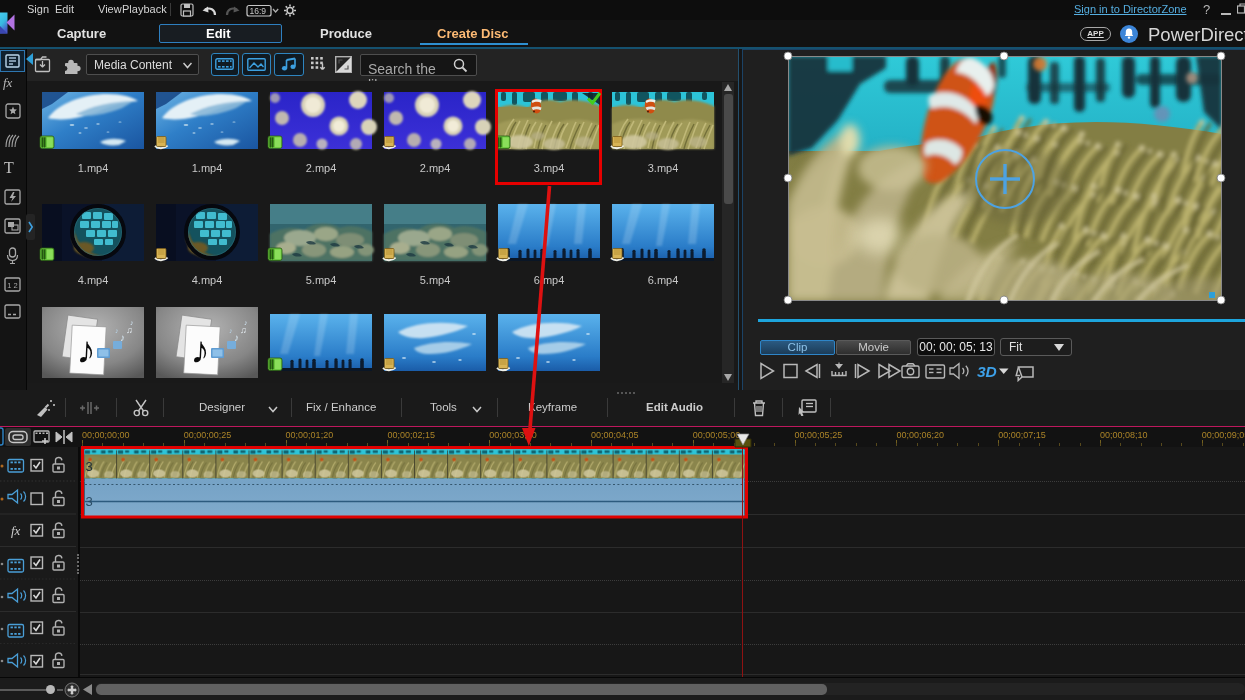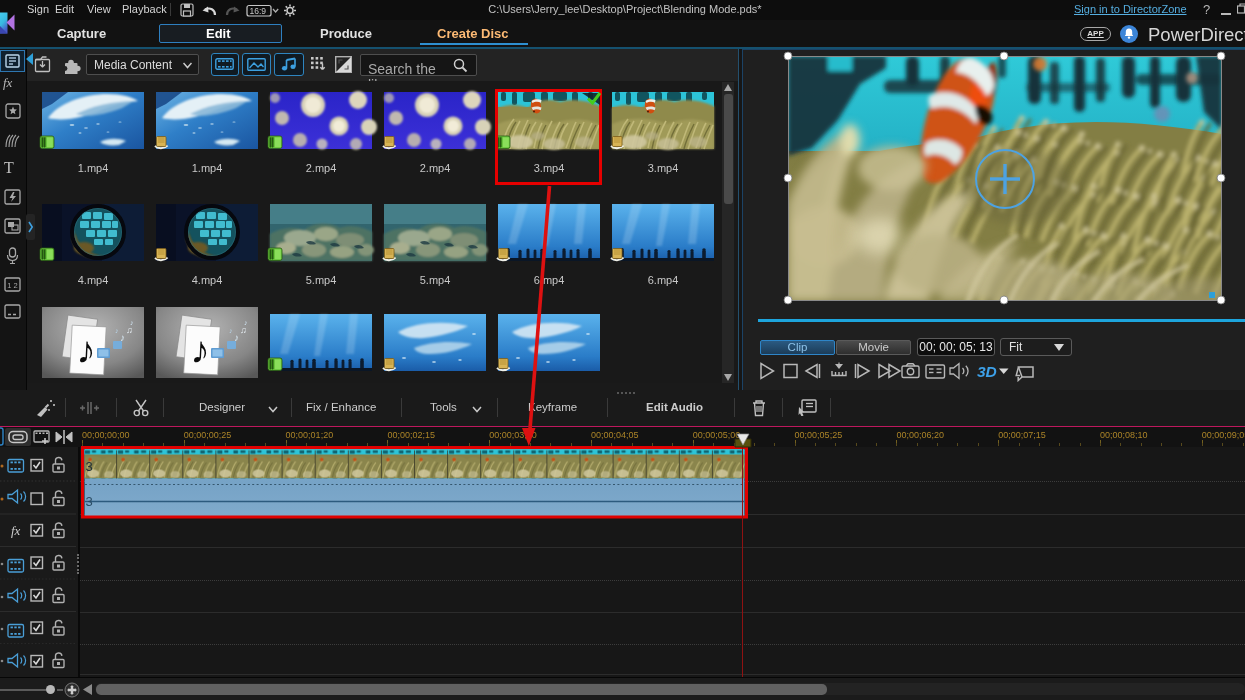--- a/index.html
+++ b/index.html
@@ -32,21 +32,21 @@
   #tracks{left:0;top:447px;width:1245px;height:230px;background:#171717;}
   #theaders{left:0;top:447px;width:78px;height:230px;background:#1a1a1a;border-right:2px solid #090909;}
   #bottombar{left:0;top:677px;width:1245px;height:23px;background:#1b1b1b;border-top:1px solid #060606;box-sizing:border-box;}
 </style>
 </head>
 <body>
 <div id="app">
   <div class="abs" id="menubar">
     <span class="menu-item" style="left:27px;">Sign</span>
     <span class="menu-item" style="left:55px;">Edit</span>
-    <span class="menu-item" style="left:87px;">View</span>
+    <span class="menu-item" style="left:98px;">View</span>
     <span class="menu-item" style="left:122px;">Playback</span>
     <span class="abs" style="left:170px;top:3px;width:1px;height:13px;background:#3a3a3a;"></span>
     <svg class="abs" style="left:178px;top:2px;" width="124" height="17" viewBox="0 0 124 17">
       <g stroke="#c0c0c0" fill="none" stroke-width="1.2">
         <rect x="3" y="2" width="12" height="12" rx="1.5"></rect>
         <rect x="6" y="2" width="6" height="4" fill="#c0c0c0" stroke="none"></rect>
         <rect x="5.5" y="9" width="7" height="5" fill="#0d0d0d"></rect>
       </g>
       <path d="M37 13 C37 7.5 32 5 27 7.5" stroke="#d8d8d8" fill="none" stroke-width="2.2"></path>
       <polygon points="24.5,8.5 30,4.5 30.5,10.5" fill="#d8d8d8"></polygon>
@@ -62,21 +62,20 @@
             <line x1="0" y1="4" x2="0" y2="6"></line>
           <line x1="-6" y1="0" x2="-4" y2="0"></line>
             <line x1="4" y1="0" x2="6" y2="0"></line>
           <line x1="-4.3" y1="-4.3" x2="-2.9" y2="-2.9"></line>
             <line x1="2.9" y1="2.9" x2="4.3" y2="4.3"></line>
           <line x1="4.3" y1="-4.3" x2="2.9" y2="-2.9"></line>
             <line x1="-2.9" y1="2.9" x2="-4.3" y2="4.3"></line>
         </g>
       </g>
     </svg>
-    <span class="menu-item" style="left:420px;width:410px;text-align:center;color:#c2c2c2;">C:\Users\Jerry_lee\Desktop\Project\Blending Mode.pds*</span>
     <span class="menu-item" style="left:1074px;color:#55aee0;text-decoration:underline;">Sign in to DirectorZone</span>
     <span class="menu-item" style="left:1203px;top:2px;font-size:13px;color:#b8b8b8;">?</span>
     <span class="abs" style="left:1221px;top:13px;width:10px;height:2px;background:#b8b8b8;"></span>
     <svg class="abs" style="left:1237px;top:3px;" width="10" height="11" viewBox="0 0 10 11">
       <rect x="0.5" y="3" width="7" height="7" fill="none" stroke="#b8b8b8" stroke-width="1.2"></rect>
       <path d="M3 3 v-2 h7 v7 h-2" fill="none" stroke="#b8b8b8" stroke-width="1.2"></path>
     </svg>
   </div>
   <svg class="abs" style="left:0px;top:12px;z-index:30;" width="17" height="22" viewBox="0 0 17 22">
     <defs>

